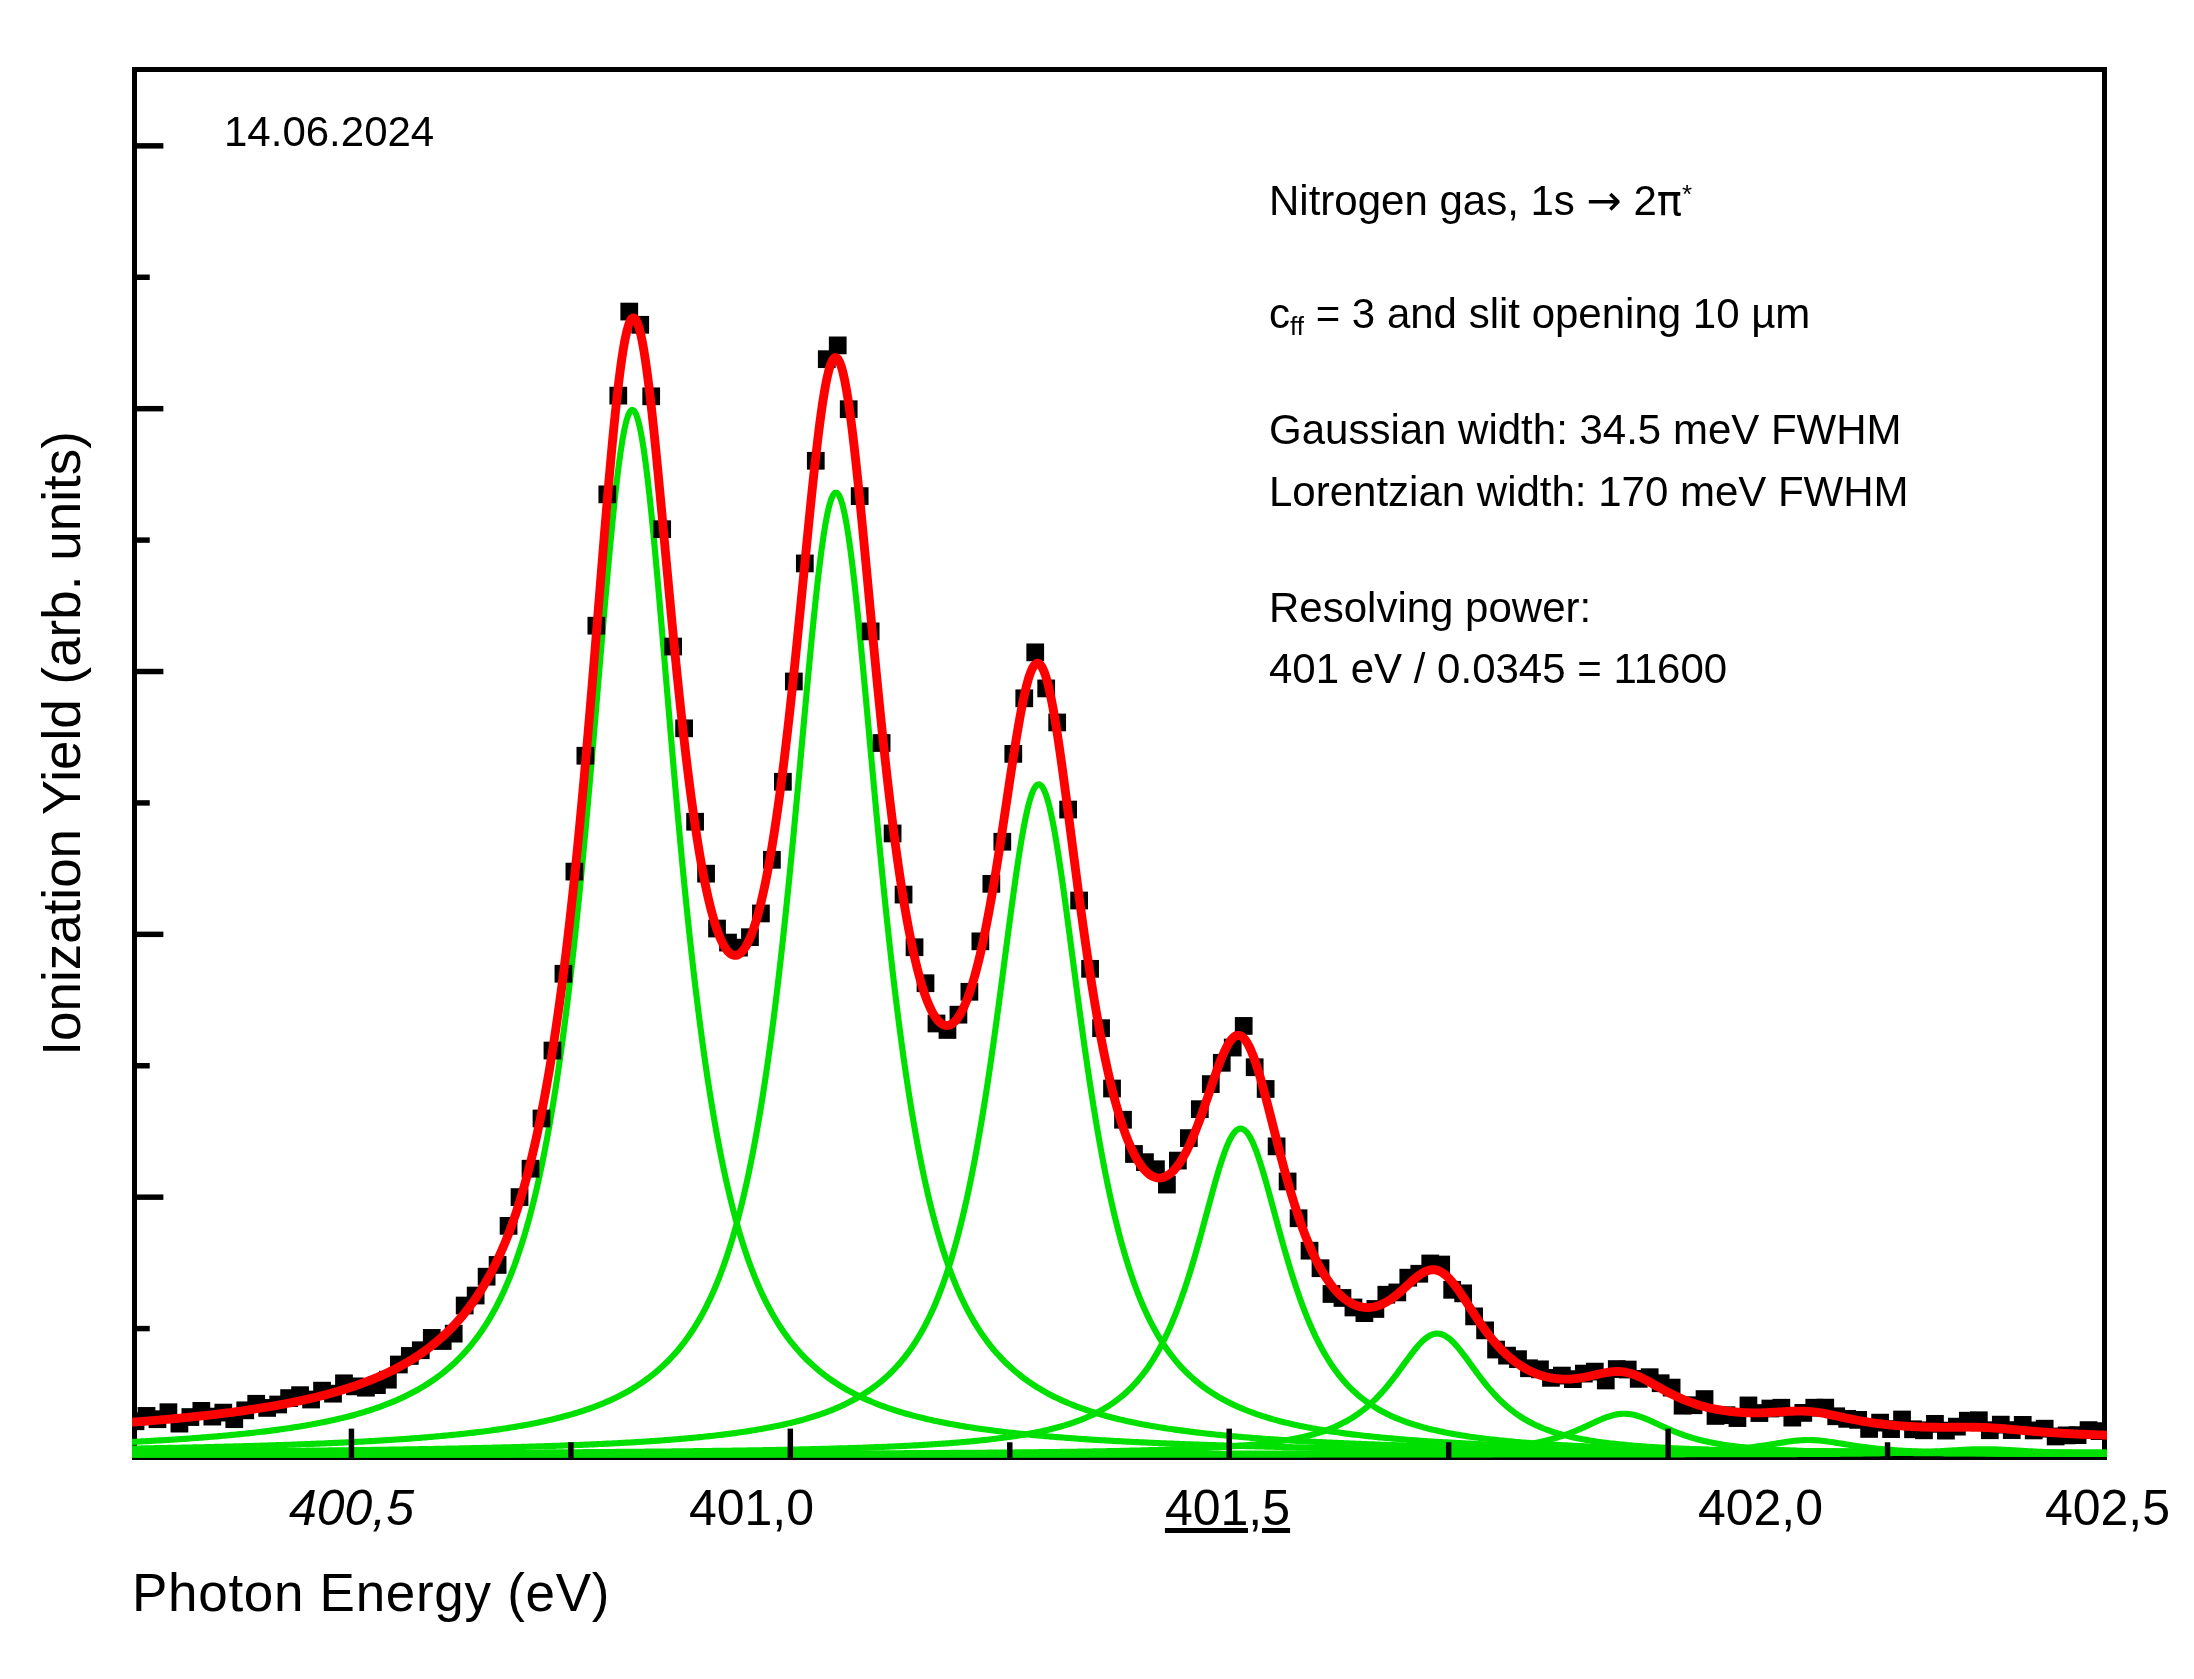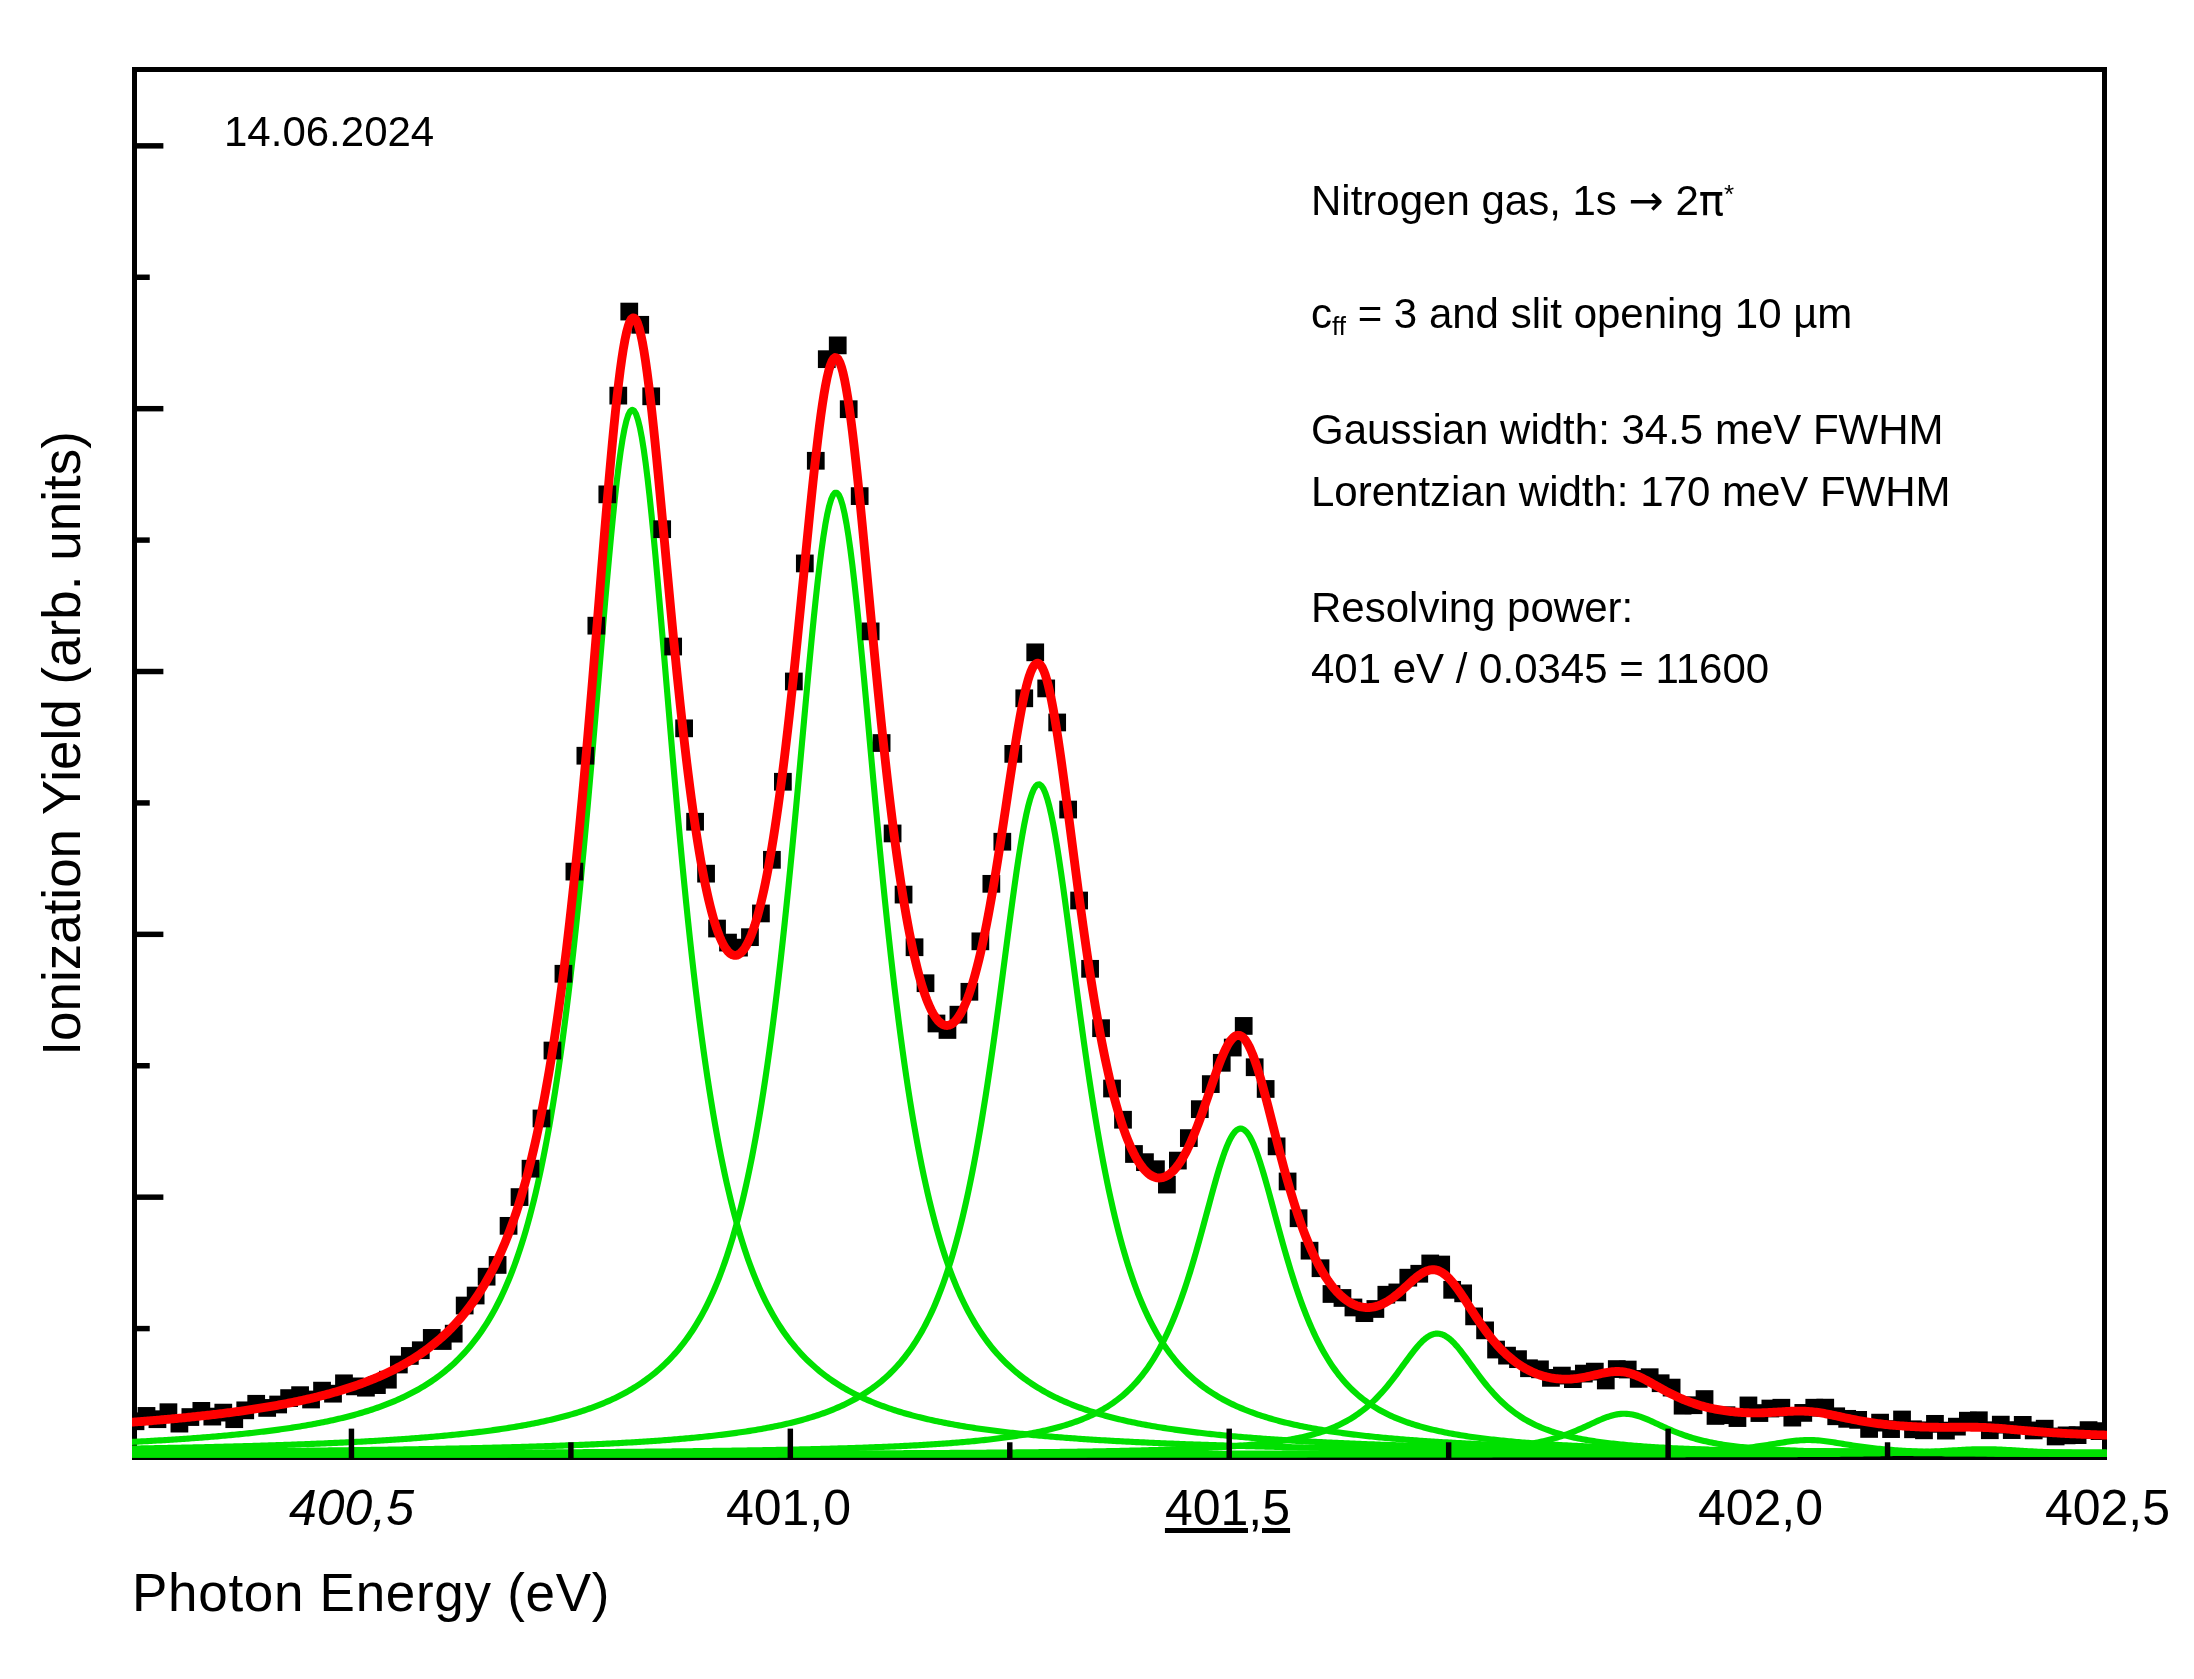--- a/index.html
+++ b/index.html
@@ -56,21 +56,21 @@
 
   
   .date-label{
     position:absolute;
     left:224px;top:108px;
     font-size:42px;
     white-space:nowrap;
   }
   .ann-block{
     position:absolute;
-    left:1311px;
+    left:1269px;
     font-size:42px;
     white-space:nowrap;
     line-height:1.0;
   }
   .ann-1{top:180px;}
   .ann-2{top:293px;}
   .ann-3{top:409px;}
   .ann-4{top:471px;}
   .ann-5{top:587px;}
   .ann-6{top:648px;}
@@ -296,21 +296,21 @@
         <line x1="0" y1="1849.3584905660377" x2="26" y2="1849.3584905660377" stroke="#000" stroke-width="8"></line>
         <line x1="0" y1="1464.0754716981132" x2="26" y2="1464.0754716981132" stroke="#000" stroke-width="8"></line>
         <line x1="0" y1="1078.7924528301887" x2="26" y2="1078.7924528301887" stroke="#000" stroke-width="8"></line>
         <line x1="0" y1="693.5094339622642" x2="26" y2="693.5094339622642" stroke="#000" stroke-width="8"></line>
         <line x1="0" y1="308.2264150943395" x2="26" y2="308.2264150943395" stroke="#000" stroke-width="8"></line>
       </g>
     </svg>
 
   <div id="xticklabels">
       <div class="tick-label" style="left: 351px; font-style: italic;">400,5</div>
-      <div class="tick-label" style="left: 788px;">401,0</div>
+      <div class="tick-label" style="left: 751px;">401,0</div>
       <div class="tick-label" style="left: 1227px; text-decoration: underline;">401,5</div>
       <div class="tick-label" style="left: 1760px;">402,0</div>
       <div class="tick-label" style="left: 2107px;">402,5</div>
     </div>
 
   <div class="xaxis-title">Photon Energy (eV)</div>
   <div class="yaxis-title">Ionization Yield (arb. units)</div>
 
   <div class="date-label">14.06.2024</div>
 

